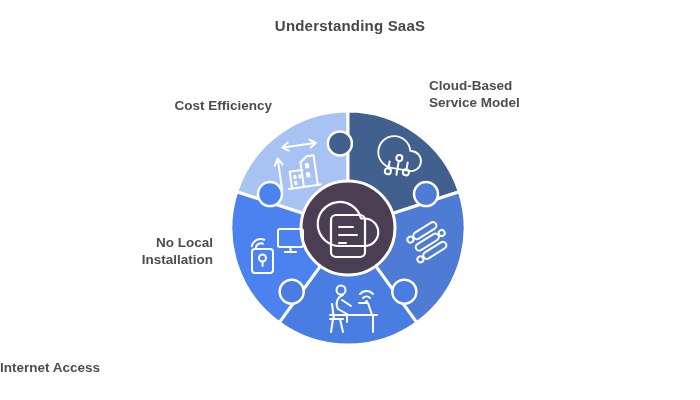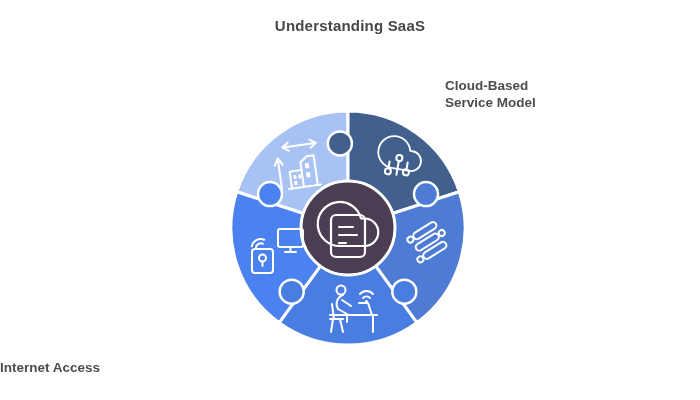--- a/index.html
+++ b/index.html
@@ -126,16 +126,18 @@
           <path d="M18 10h-1.26A8 8 0 1 0 9 20h9a5 5 0 0 0 0-10z" vector-effect="non-scaling-stroke" style="stroke-width:2.2"></path>
         </g>
         <rect id="doc-body" x="-17" y="-12" width="34" height="42" rx="5" style="stroke-width:2.2" fill="#4b3e53"></rect>
         <line x1="-9" y1="0" x2="5" y2="0"></line>
         <line x1="-9" y1="8" x2="9" y2="8"></line>
         <line x1="-9" y1="16" x2="-2" y2="16"></line>
       </g>
     </g>
   </svg>
 
-  <div class="seg-label label-cloud" style="color: rgb(77, 77, 77); margin-left: 16px;">Cloud-Based Service Model</div>
+  <div class="seg-label label-cost" style="color: rgb(77, 77, 77);">Cost Efficiency</div>
+  <div class="seg-label label-cloud" style="color: rgb(77, 77, 77);">Cloud-Based Service Model</div>
   <div class="seg-label label-internet" style="color: rgb(77, 77, 77);">Internet Access</div>
+  <div class="seg-label label-nolocal" style="color: rgb(77, 77, 77);">No Local Installation</div>
 
 </div>
 
 </body></html>

